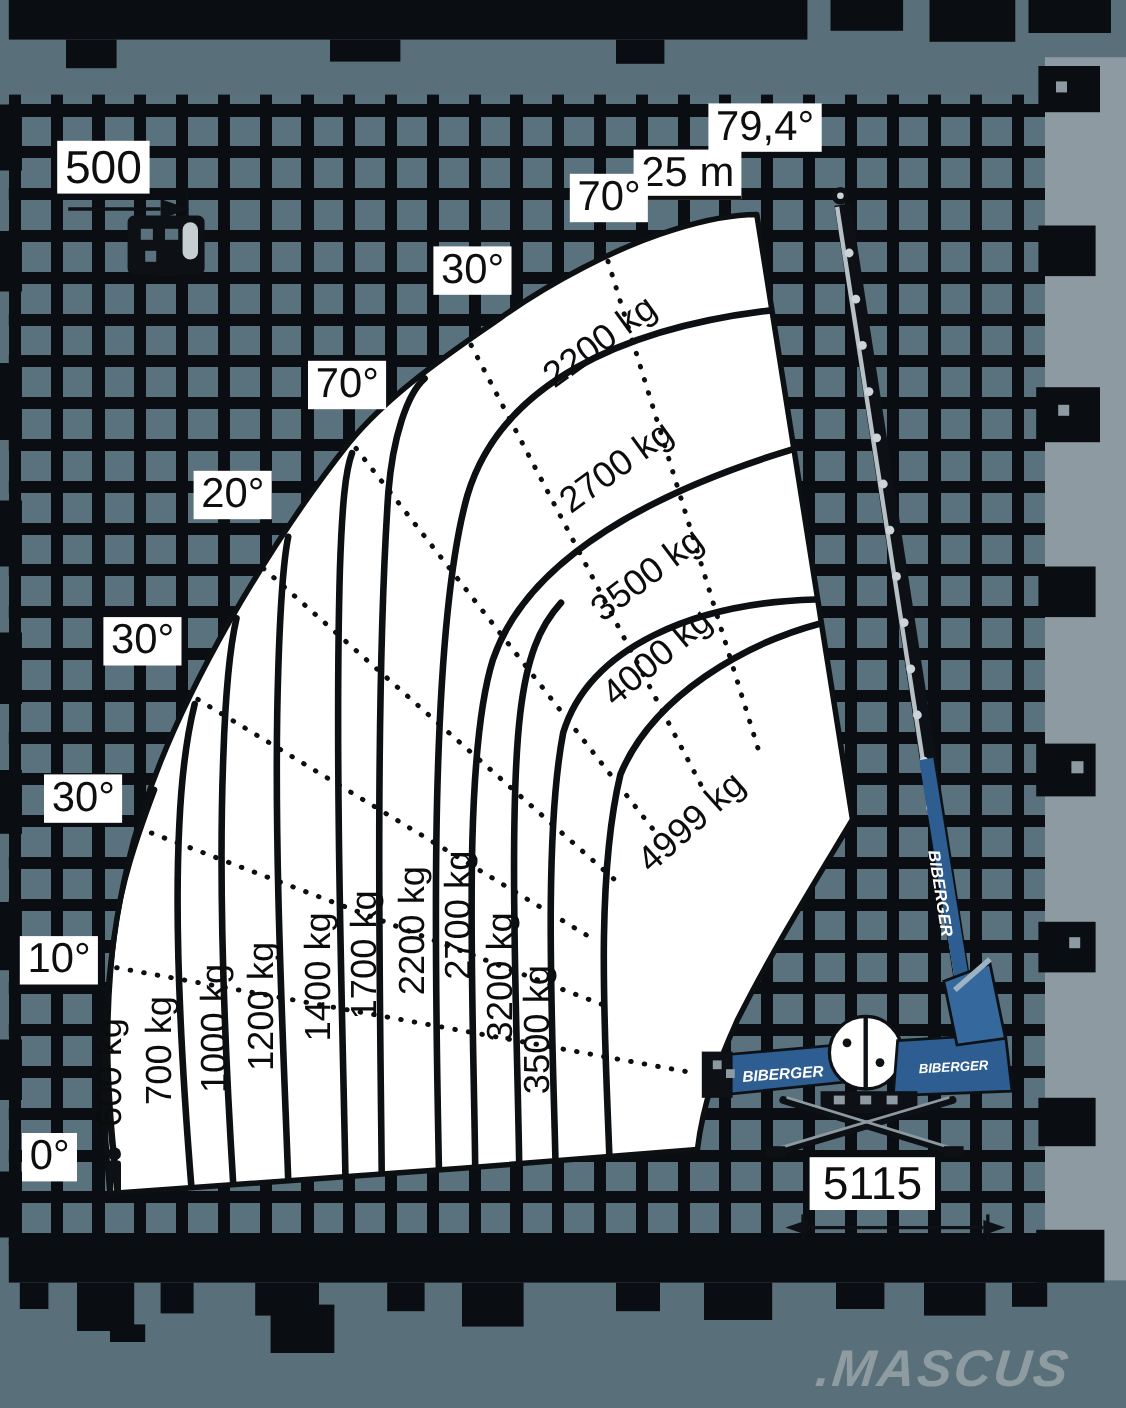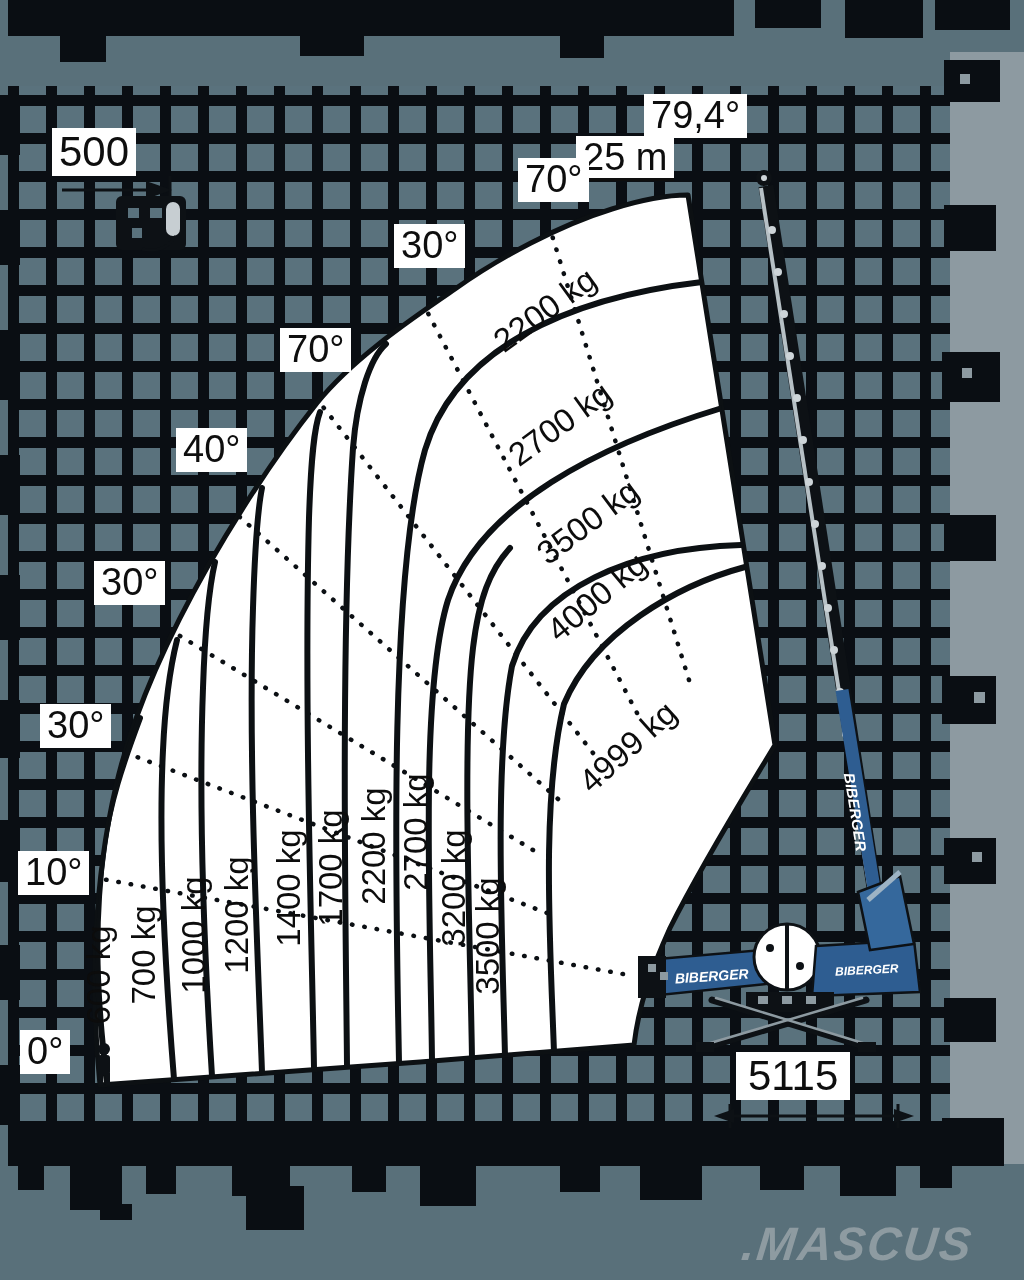--- a/index.html
+++ b/index.html
@@ -241,20 +241,20 @@
     <rect x="106" y="1073" width="4" height="12"></rect>
   </g>
 </svg>
 
 <div class="lbl big" style="left:52px;top:128px;">500</div>
 <div class="lbl underline" style="left:576px;top:136px;">25 m</div>
 <div class="lbl" style="left:644px;top:94px;">79,4°</div>
 <div class="lbl" style="left:518px;top:158px;">70°</div>
 <div class="lbl" style="left:394px;top:224px;">30°</div>
 <div class="lbl" style="left:280px;top:328px;">70°</div>
-<div class="lbl" style="left:176px;top:428px;">40°</div>
+<div class="lbl" style="left:176px;top:428px;">20°</div>
 <div class="lbl" style="left:94px;top:561px;">30°</div>
 <div class="lbl" style="left:40px;top:704px;">30°</div>
 <div class="lbl" style="left:18px;top:851px;">10°</div>
 <div class="lbl" style="left:20px;top:1030px;">0°</div>
 <div class="lbl big" style="left:736px;top:1052px;padding:2px 12px;">5115</div>
 
 <div class="watermark">.MASCUS</div>
 
 </body></html>

